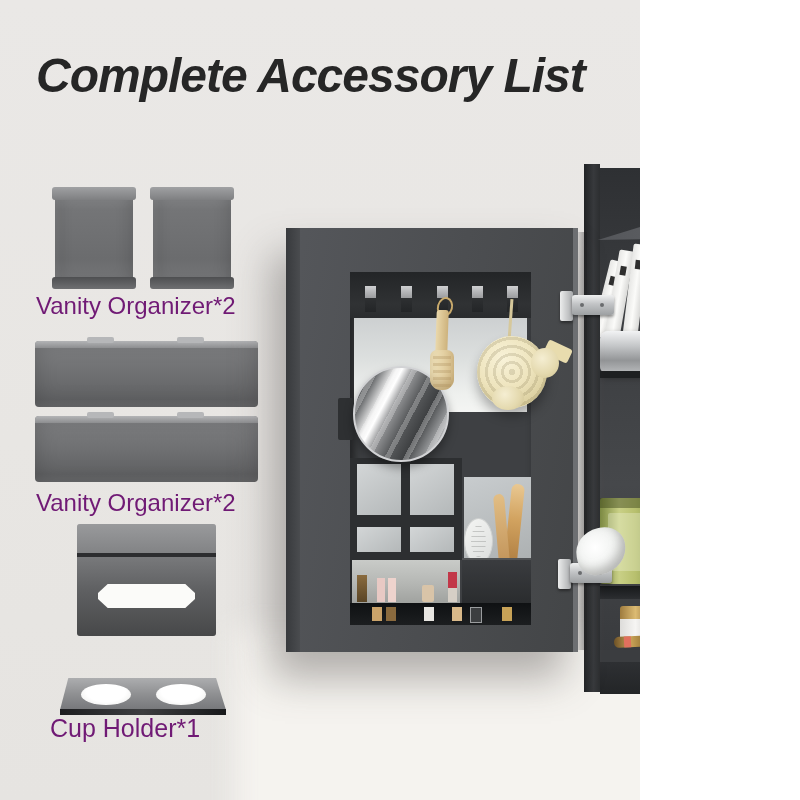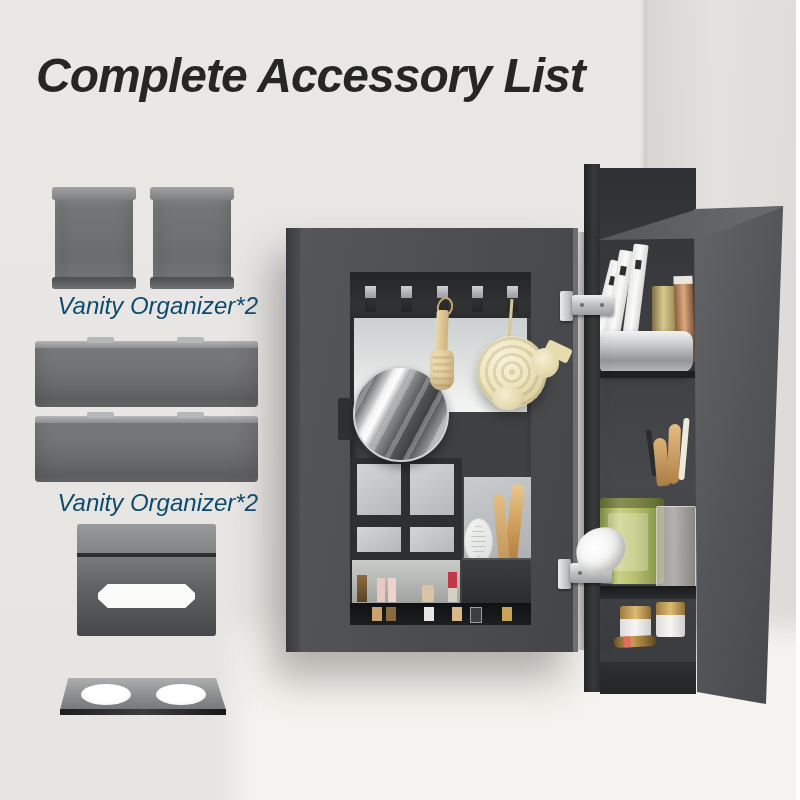--- a/index.html
+++ b/index.html
@@ -1,32 +1,32 @@
 <!DOCTYPE html>
 <html><head>
 <meta charset="utf-8">
 <style>
   html,body{margin:0;padding:0;background:#ffffff;font-family:"Liberation Sans",sans-serif;}
-  .canvas{position:relative;width:796px;height:800px;overflow:hidden;background:#e9e7e4;}
+  .canvas{position:relative;width:640px;height:800px;overflow:hidden;background:#e9e7e4;}
   .abs{position:absolute;}
 
   
   .wall{left:0;top:0;width:800px;height:800px;background:linear-gradient(180deg,#eae8e6 0%,#e8e6e3 55%,#e6e4e1 100%);}
   .wall-corner{left:645px;top:0;width:155px;height:800px;
     background:linear-gradient(90deg,rgba(120,115,110,0.16) 0%,rgba(120,115,110,0.05) 45%,rgba(120,115,110,0.10) 100%);}
   .wall-corner-line{left:640px;top:0;width:8px;height:800px;
     background:linear-gradient(90deg,rgba(255,255,255,0) 0%,rgba(160,155,150,0.25) 55%,rgba(255,255,255,0) 100%);}
   .wall-lower{left:235px;top:628px;width:600px;height:210px;background:#f5f3ef;filter:blur(14px);}
 
   
   .title{left:36px;top:50px;width:640px;margin:0;font-size:48px;line-height:1.1;
     font-weight:bold;font-style:italic;letter-spacing:-1px;color:#262626;}
 
   
-  .acc-label{font-style:italic;color:#0c4a6e;text-align:right;font-size:24px;}
+  .acc-label{color:#701a75;text-align:left;font-size:24px;}
   .label1{left:36px;top:292px;width:222px;}
   .label2{left:36px;top:489px;width:222px;}
   .label3{left:58px;top:636px;width:176px;font-size:25px;}
   .label4{left:50px;top:714px;width:186px;font-size:25px;}
 
   
   .acc-box{top:187px;width:78px;height:102px;border-radius:3px;
     background:linear-gradient(180deg,#8a8b8d 0%,#747577 22%,#6b6c6e 70%,#77787a 100%);
     box-shadow:inset 0 0 18px rgba(0,0,0,0.20), inset 3px 0 6px rgba(255,255,255,0.10);}
   .box1{left:55px;}  .box2{left:153px;}
@@ -245,20 +245,21 @@
     <div class="abs tissue-body"></div>
     <div class="abs tissue-slot"></div>
   </div>
 
   <div class="abs cup">
     <div class="abs cup-top"></div>
     <div class="abs cup-hole hole-a"></div>
     <div class="abs cup-hole hole-b"></div>
     <div class="abs cup-edge"></div>
   </div>
+  <div class="abs acc-label label4">Cup Holder*1</div>
 
   <div class="abs body-edge"></div>
   <div class="abs body-interior">
     <div class="abs tube tube3"></div>
     <div class="abs tube tube1"></div>
     <div class="abs tube tube2"></div>
     <div class="abs gold-cyl"></div>
     <div class="abs copper-tube"></div>
     <div class="abs tray-metal"></div>
     <div class="abs shelfA"></div>

